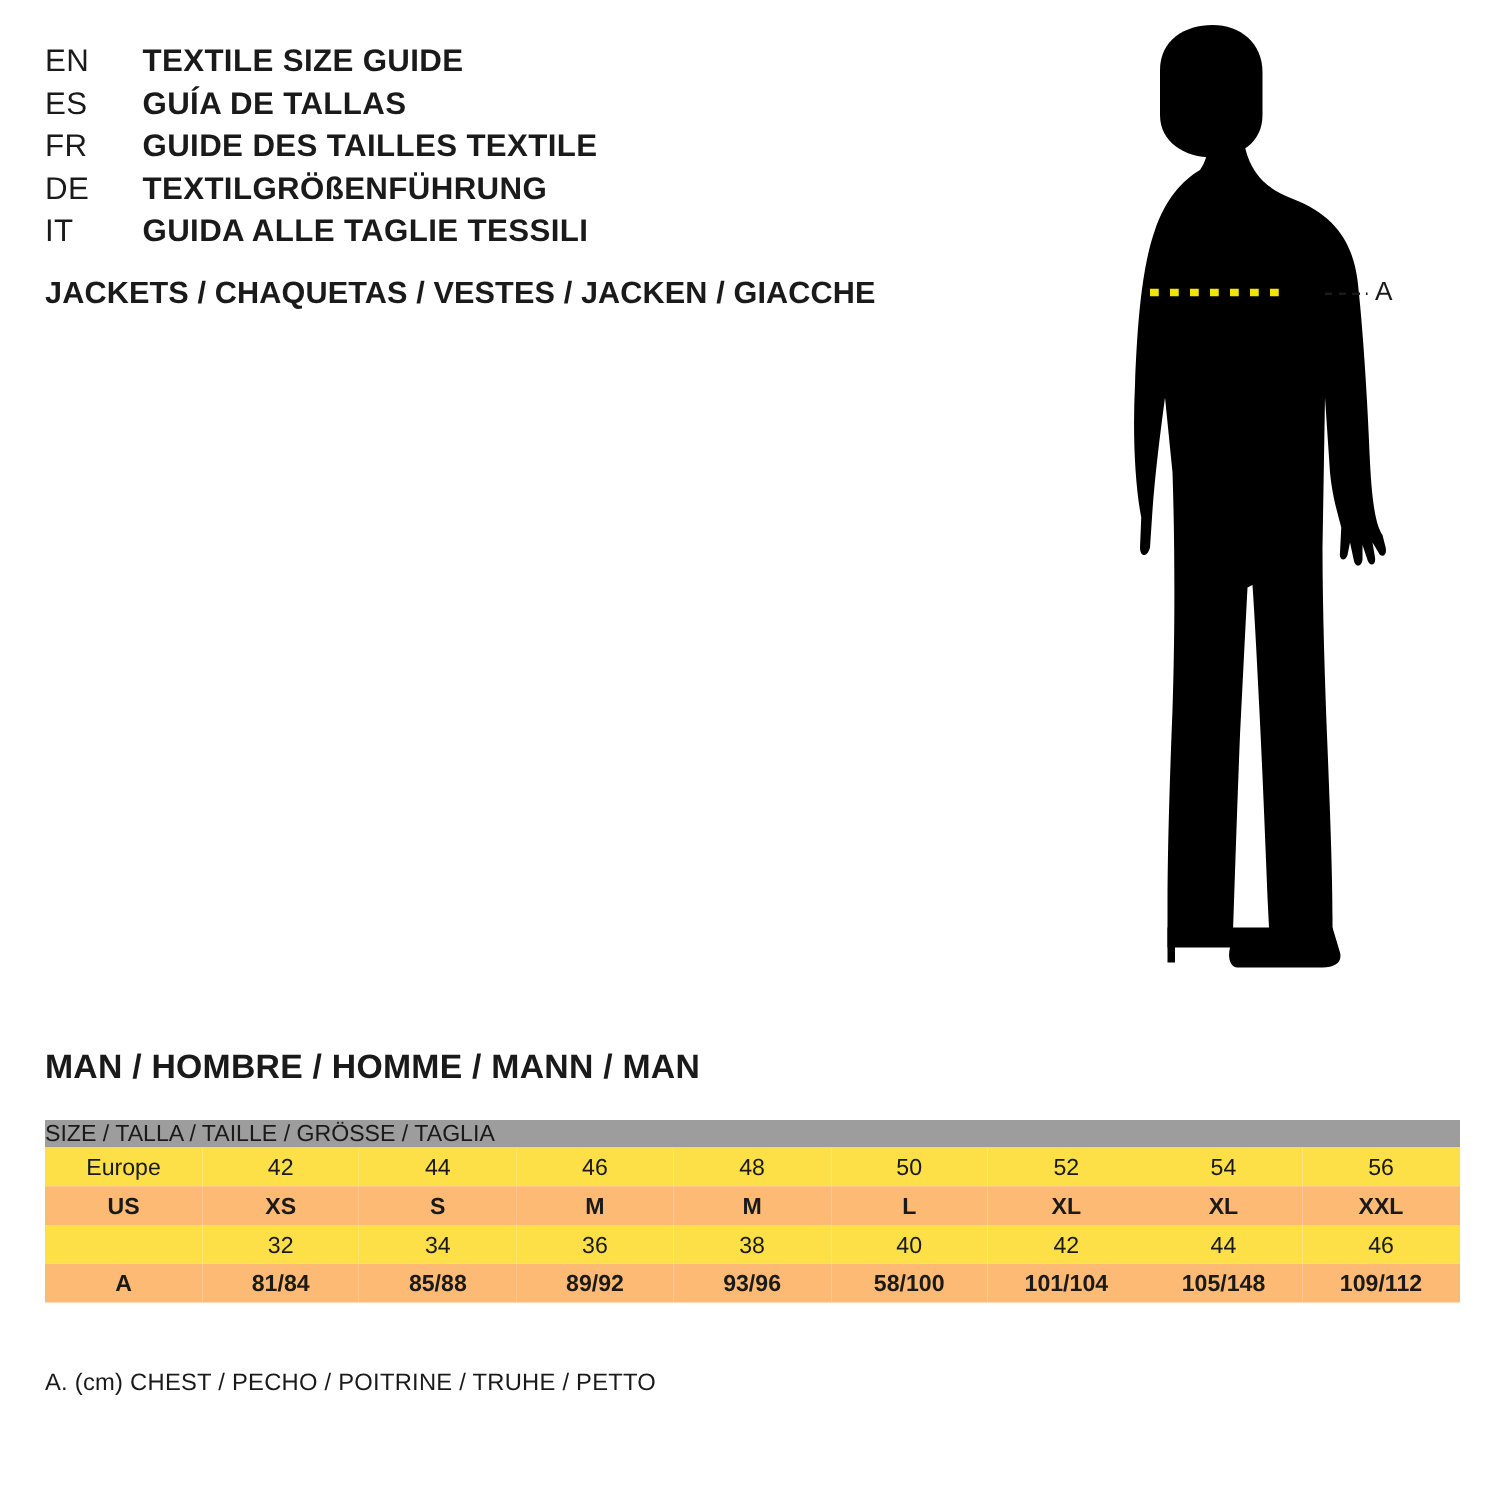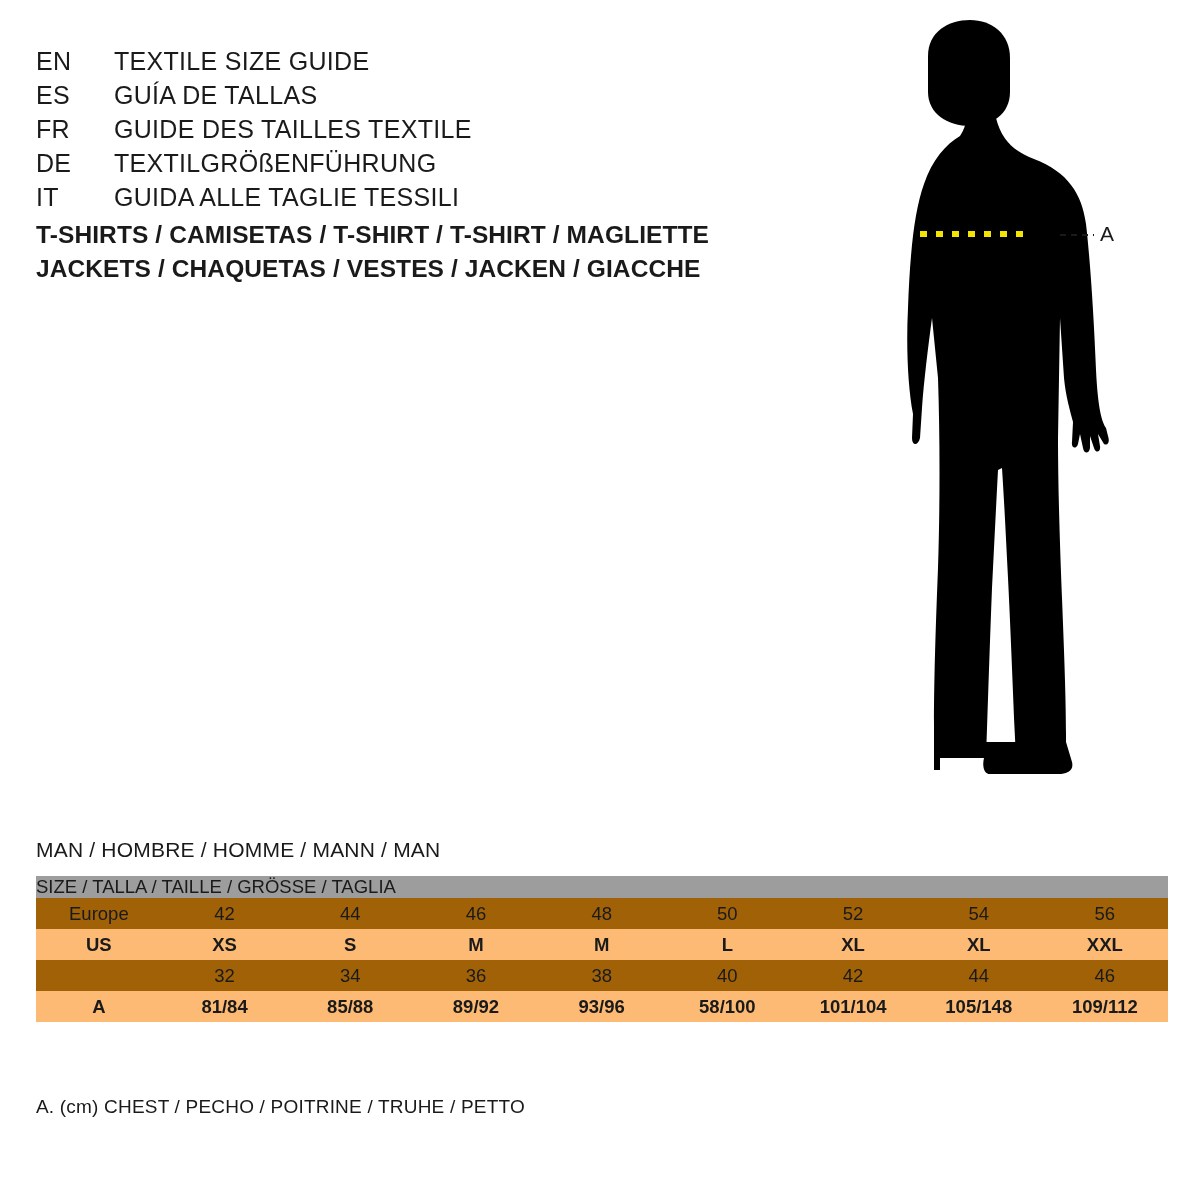--- a/index.html
+++ b/index.html
@@ -13,38 +13,38 @@
     font-family: "Liberation Sans", sans-serif;
     color: #1a1a1a;
     position: relative;
     overflow: hidden;
   }
 
   
   .lang-block {
     position: absolute;
     left: 36px;
-    top: 44px;
+    top: 32px;
     width: 700px;
   }
   .lang-row {
     display: flex;
     align-items: baseline;
     font-size: 25px;
     line-height: 34px;
     letter-spacing: 0.3px;
     white-space: nowrap;
   }
   .lang-code {
     width: 78px;
     flex: 0 0 78px;
     font-weight: 400;
   }
   .lang-text {
-    font-weight: 400;
+    font-weight: 700;
   }
 
   .category-block {
     position: absolute;
     left: 36px;
     top: 218px;
     width: 760px;
   }
   .category-row {
     font-size: 24.5px;
@@ -88,24 +88,24 @@
   }
 
   
   .table-section {
     position: absolute;
     left: 36px;
     top: 838px;
     width: 1132px;
   }
   .gender-title {
-    font-size: 21px;
-    font-weight: normal;
+    font-size: 27px;
+    font-weight: bold;
     letter-spacing: 0.2px;
-    margin-bottom: 14px;
+    margin-bottom: 27px;
   }
   table.size-table {
     border-collapse: collapse;
     width: 1132px;
     table-layout: fixed;
   }
   table.size-table td {
     font-size: 18.5px;
     padding: 0;
     height: 31px;
@@ -119,21 +119,21 @@
     width: 168px;
   }
   tr.head-row td {
     background: #9d9d9d;
     color: #1a1a1a;
     text-align: left;
     font-size: 18.5px;
     height: 20px;
   }
   tr.shade td {
-    background: #a16207;
+    background: #fde047;
   }
   tr.plain td {
     background: #fdba74;
     font-weight: bold;
   }
 
   .footnote {
     position: absolute;
     left: 36px;
     top: 1096px;
@@ -161,21 +161,20 @@
     <span class="lang-code">DE</span>
     <span class="lang-text">TEXTILGRÖßENFÜHRUNG</span>
   </div>
   <div class="lang-row">
     <span class="lang-code">IT</span>
     <span class="lang-text">GUIDA ALLE TAGLIE TESSILI</span>
   </div>
 </div>
 
 <div class="category-block">
-  <div class="category-row">T-SHIRTS / CAMISETAS / T-SHIRT / T-SHIRT / MAGLIETTE</div>
   <div class="category-row">JACKETS / CHAQUETAS / VESTES / JACKEN / GIACCHE</div>
 </div>
 
 <div class="figure-wrap">
   <svg width="360" height="760" viewBox="0 0 360 760" xmlns="http://www.w3.org/2000/svg">
     <g>
 
       <path d="M108 38 C108 14 128 2 150 2 C172 2 190 16 190 40 L190 74 C190 96 172 108 150 108 C128 108 108 96 108 74 Z" fill="#000000"></path>
 
       <path d="M146 100

